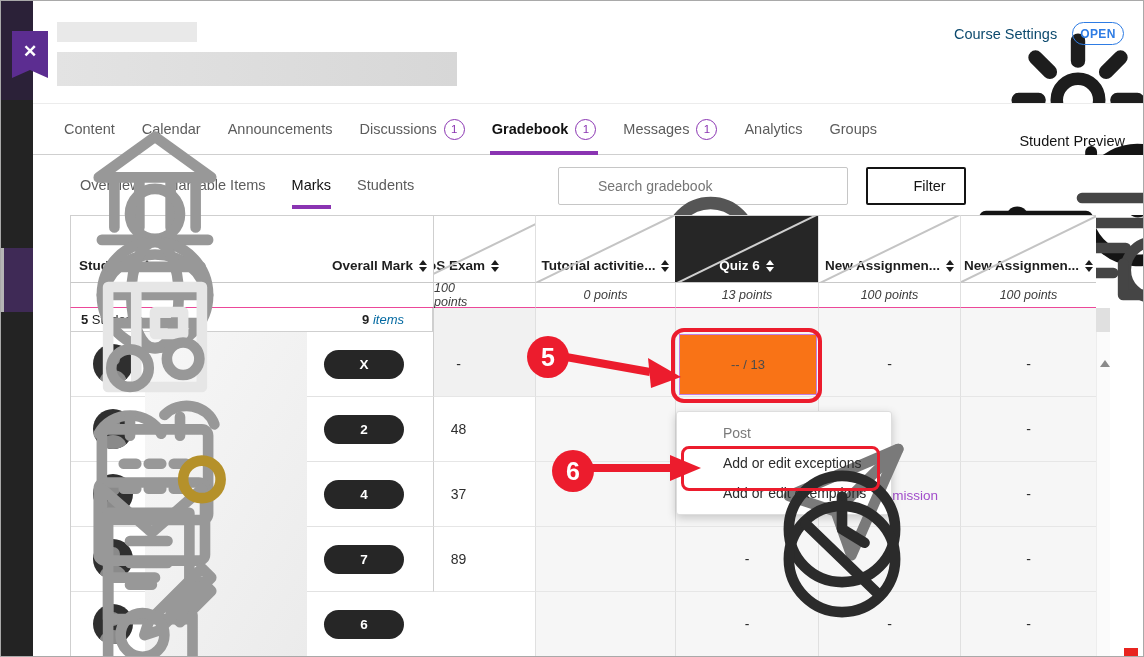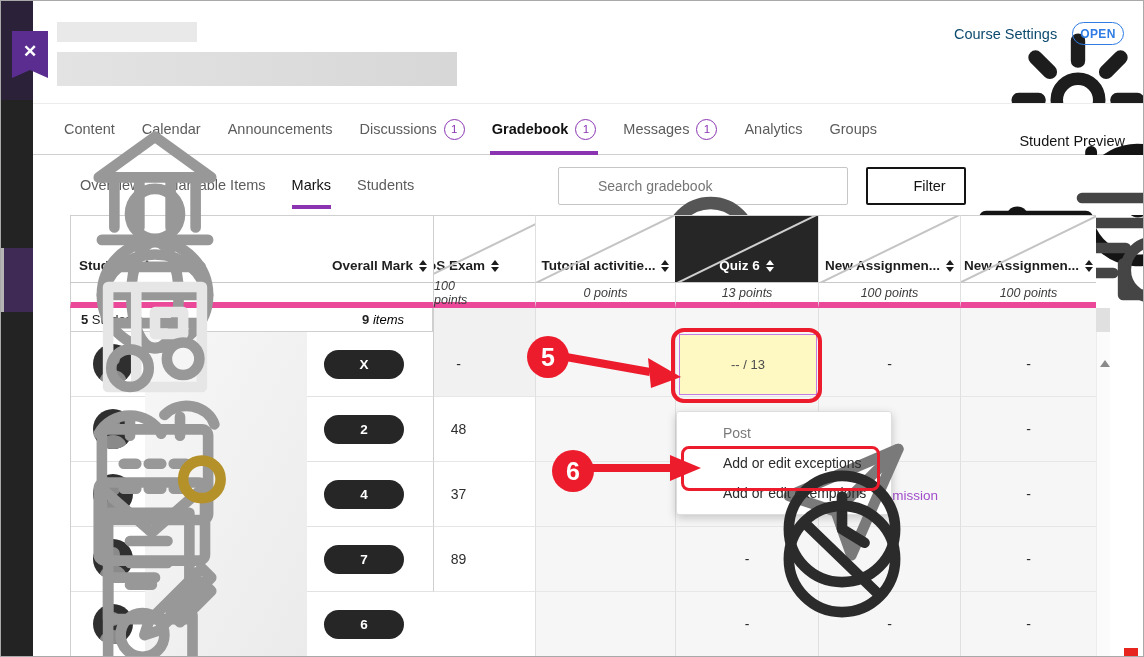--- a/index.html
+++ b/index.html
@@ -55,45 +55,45 @@
 
   
   #grid{position:absolute;left:70px;top:215px;width:1040px;height:442px;font-size:14px}
   .hc{position:absolute;top:0;height:68px;background:#fff;border-top:1px solid #cfcfcf;border-bottom:1px solid #c9c9c9;overflow:hidden}
   .hc .hlabel{position:absolute;bottom:9px;display:flex;align-items:center;gap:6px;font-size:13.5px;font-weight:700;color:#1e1e1e;white-space:nowrap}
   .sort{display:inline-flex;flex-direction:column;gap:2px}
   .sort i{display:block;width:0;height:0;border-left:4px solid transparent;border-right:4px solid transparent}
   .sort .up{border-bottom:5px solid currentColor}.sort .dn{border-top:5px solid currentColor}
   .slash{position:absolute;left:-10%;top:49%;width:120%;height:1.5px;background:#c4c4c4;transform:rotate(-26deg)}
   .hicon{position:absolute;width:26px;height:26px;color:#1e1e1e}
-  .pc{position:absolute;top:68px;height:25px;border-bottom:6px solid #ec4899;background:#fff;display:flex;align-items:center;justify-content:center;
+  .pc{position:absolute;top:68px;height:25px;border-bottom:1px solid #ec4899;background:#fff;display:flex;align-items:center;justify-content:center;
       font-style:italic;font-size:12.5px;color:#3c3c3c}
   .vline{border-left:1px solid #e0e0e0}
   .vline-strong{border-left:1px solid #cfcfcf}
   #summary{position:absolute;left:0;top:93px;width:363px;height:24px;border:1px solid #cfcfcf;border-top:none;background:#fff;
            display:flex;align-items:center;justify-content:space-between;padding:0 28px 0 10px;font-size:13px;color:#222}
   .bold{font-weight:700}
-  .itl{font-style:italic;color:#000000}
+  .itl{font-style:italic;color:#0369a1}
   .cc{position:absolute;top:93px;height:24px;background:#f6f6f6}
   .col{position:absolute;top:117px;height:325px}
   .cell{height:65px;border-bottom:1px solid #e6e6e6;display:flex;align-items:center;justify-content:center;color:#2e2e2e;cursor:pointer}
   .cell.bgg{background:#f6f6f6}
   .cell.bgx{background:#f1f1f1}
   .cell.white{background:#fff}
   .shift{padding-right:52px}
   #scol{position:absolute;left:0;top:117px;width:363px;height:325px;border-left:1px solid #cfcfcf;background:#fff}
   .srow{height:65px;position:relative;border-bottom:1px solid #e2e2e2}
   .avatar{position:absolute;left:22px;top:12px;width:40px;height:40px;border-radius:50%;background:#2f2f2f;overflow:hidden;color:#8a8a8a}
   .pill{position:absolute;left:253px;top:18px;width:80px;height:29px;border-radius:15px;background:var(--dark);color:#fff;
         font-weight:700;font-size:13.5px;display:flex;align-items:center;justify-content:center;cursor:pointer}
   #names{position:absolute;left:75px;top:117px;width:162px;height:325px;background:linear-gradient(120deg,#f7f7f7,#ebebeb);z-index:2}
   .scroll-block{position:absolute;left:1026px;top:93px;width:14px;height:24px;background:#e0e0e0}
   .scroll-track{position:absolute;left:1026px;top:117px;width:14px;height:325px;background:#fbfbfb;border-left:1px solid #ededed;cursor:pointer}
   .scroll-tri{position:absolute;left:2.5px;top:28px;width:0;height:0;border-left:5px solid transparent;border-right:5px solid transparent;border-bottom:7px solid #8a8a8a}
-  #editcell{position:absolute;left:609px;top:119px;width:138px;height:61px;background:#fef9c3;border:1px solid #c37ee3;z-index:3;
+  #editcell{position:absolute;left:609px;top:119px;width:138px;height:61px;background:#f97316;border:1px solid #c37ee3;z-index:3;
             display:flex;align-items:center;justify-content:center;font-size:13px;color:#4c4c4c;cursor:text}
   #newsub{position:absolute;left:818px;top:480px;width:142px;height:30px;display:flex;align-items:center;justify-content:center;
           color:var(--linkp);font-size:13.5px;z-index:5;cursor:pointer;white-space:nowrap}
 
   
   #ctxmenu{position:absolute;left:676px;top:411px;width:216px;background:#fff;border:1px solid #dedede;border-radius:3px;
            box-shadow:0 3px 10px rgba(0,0,0,.2);z-index:25;padding:6px 0}
   .mi{height:30px;display:flex;align-items:center;gap:12px;padding-left:15px;font-size:14px;color:#2b2b2b;cursor:pointer;white-space:nowrap}
   .mi.muted{color:#7a7a7a}
   .mi .micon{width:19px;height:19px}

